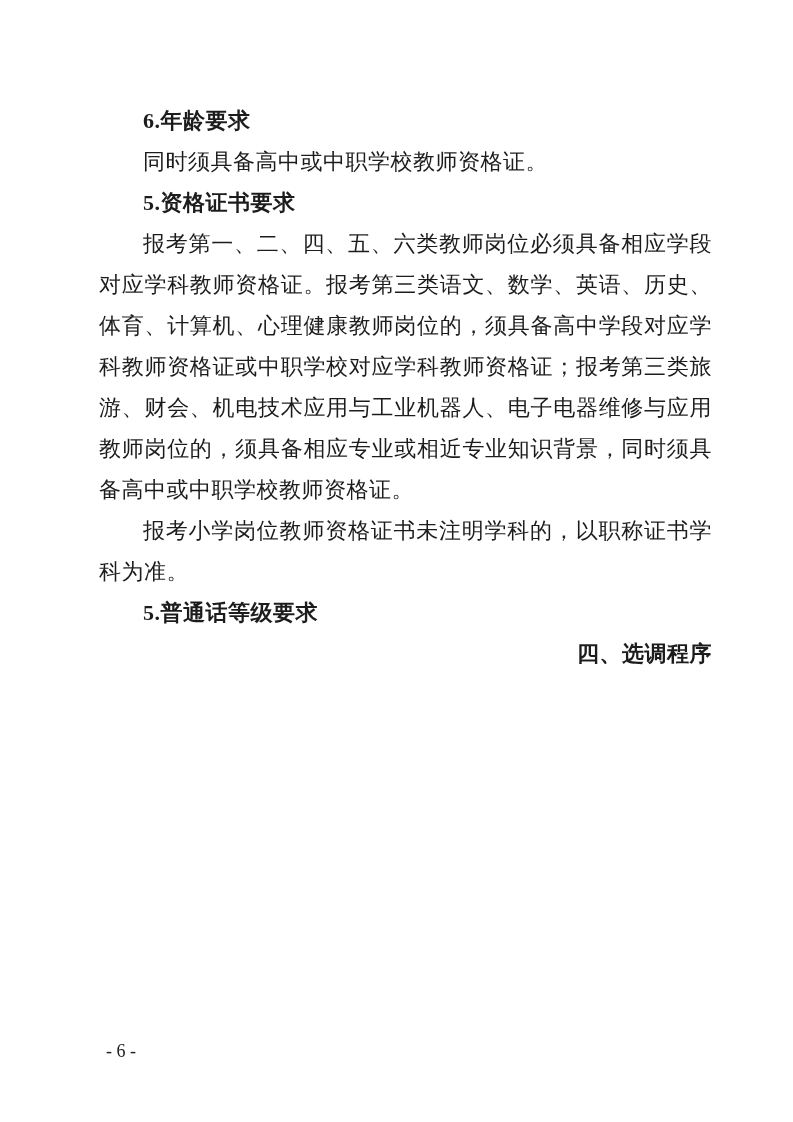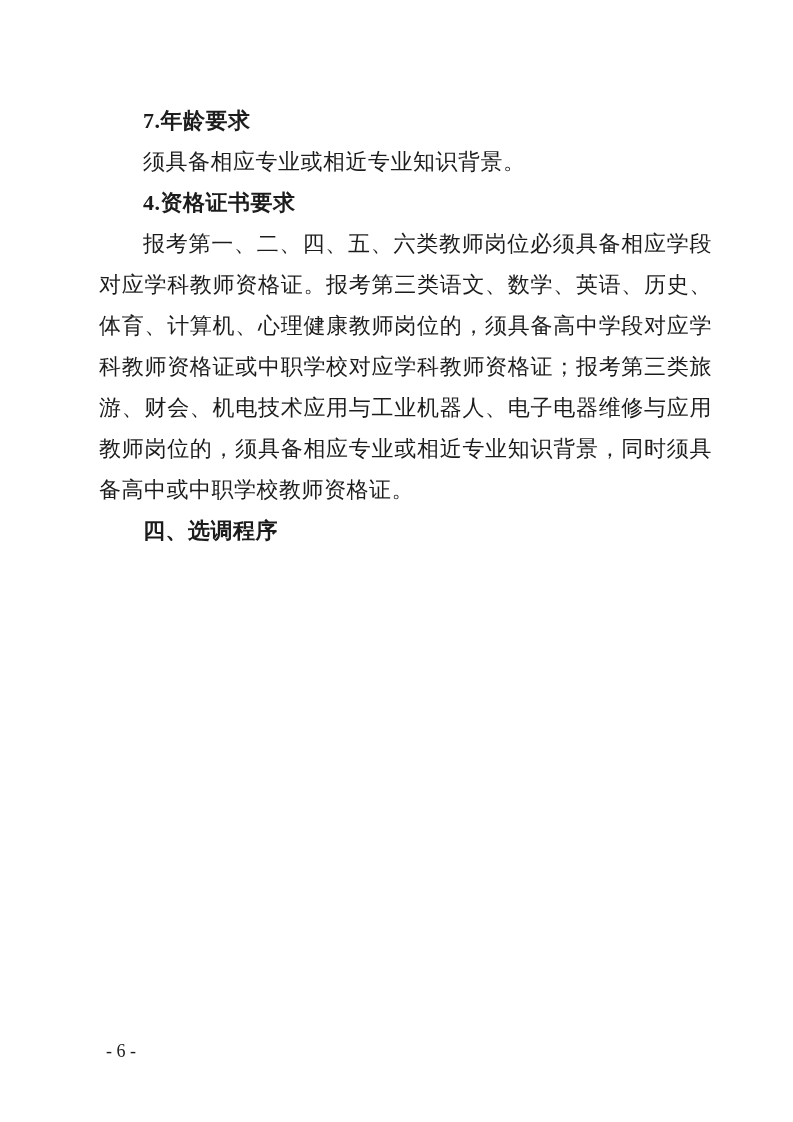--- a/index.html
+++ b/index.html
@@ -30,38 +30,40 @@
     text-indent: 2em;
     font-family: "Liberation Serif", "DejaVu Serif", serif;
     letter-spacing: 0.5px;
   }
   .content p.h-serif {
     font-weight: 700;
     text-align: left;
   }
   .content p.h-hei {
     font-weight: 700;
-    text-align: left;
+    text-align: right;
     font-family: "Liberation Sans", "DejaVu Sans", sans-serif;
   }
   .page-number {
     position: absolute;
     left: 106px;
     top: 1039px;
     font-size: 18px;
     line-height: 24px;
     font-family: "Liberation Serif", "DejaVu Serif", serif;
     color: #1c1c1c;
   }
 </style>
 </head>
 <body>
 
 <div class="page">
   <div class="content">
-    <p class="h-serif">7.年龄要求</p>
-    <p class="para">须具备相应专业或相近专业知识背景。</p>
-    <p class="h-serif">4.资格证书要求</p>
+    <p class="h-serif">6.年龄要求</p>
+    <p class="para">同时须具备高中或中职学校教师资格证。</p>
+    <p class="h-serif">5.资格证书要求</p>
     <p class="para">报考第一、二、四、五、六类教师岗位必须具备相应学段对应学科教师资格证。报考第三类语文、数学、英语、历史、体育、计算机、心理健康教师岗位的，须具备高中学段对应学科教师资格证或中职学校对应学科教师资格证；报考第三类旅游、财会、机电技术应用与工业机器人、电子电器维修与应用教师岗位的，须具备相应专业或相近专业知识背景，同时须具备高中或中职学校教师资格证。</p>
+    <p class="para">报考小学岗位教师资格证书未注明学科的，以职称证书学科为准。</p>
+    <p class="h-serif">5.普通话等级要求</p>
     <p class="h-hei">四、选调程序</p>
   </div>
   <div class="page-number">- 6 -</div>
 </div>
 
 </body></html>

